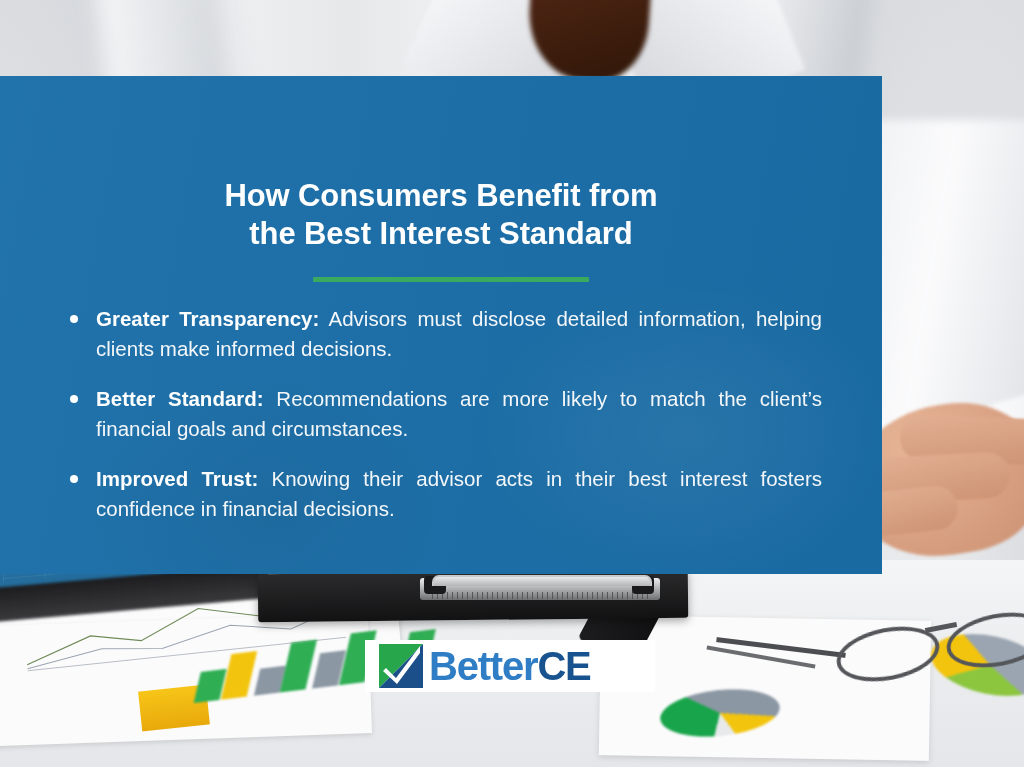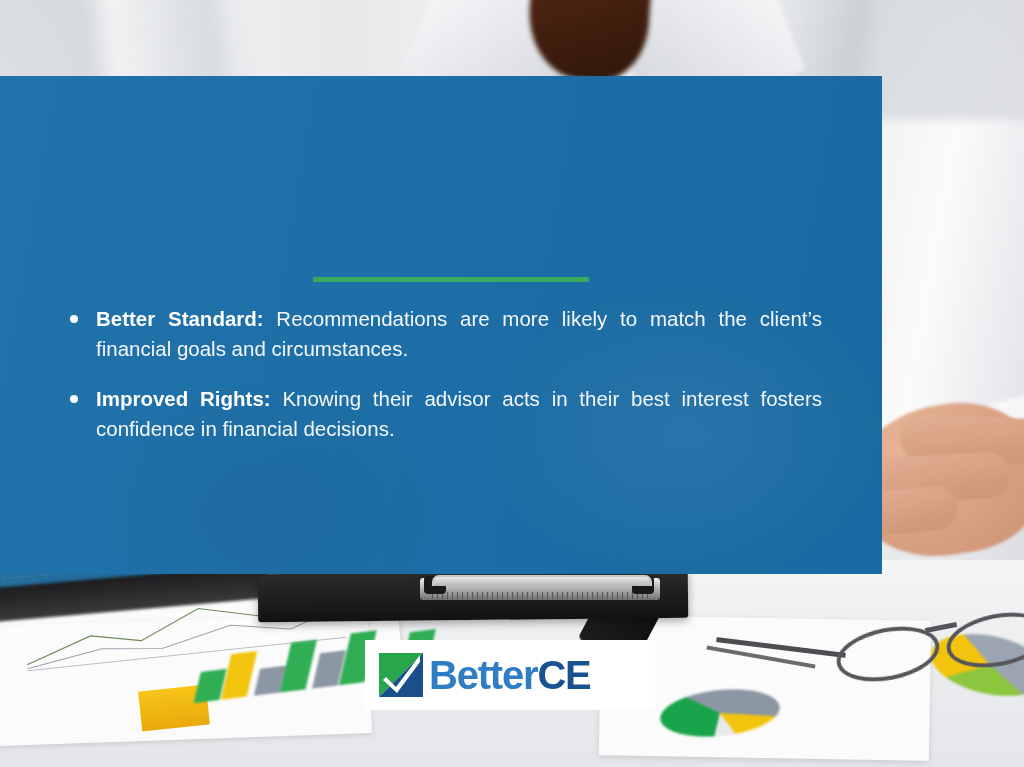--- a/index.html
+++ b/index.html
@@ -215,21 +215,21 @@
   }
   .bullet:last-child{margin-bottom:0;}
   .dot{
     position:absolute;left:8px;top:11px;width:8px;height:8px;
     background:#ffffff;border-radius:50%;
   }
   .lead{font-weight:bold;color:#ffffff;}
 
   
   .logo-box{
-    position:absolute;left:365px;top:640px;width:290px;height:70px;
+    position:absolute;left:365px;top:640px;width:290px;height:52px;
     background:#ffffff;display:flex;align-items:center;
     padding-left:14px;box-sizing:border-box;
   }
   .logo-mark{width:44px;height:44px;flex:0 0 44px;margin-right:6px;}
   .logo-text{font-size:40px;font-weight:bold;letter-spacing:-1.2px;line-height:1;}
   .t-better{color:#2f7dc4;}
   .t-ce{color:#18538f;}
 
   .copyright{
     position:absolute;left:0;top:727px;width:1024px;
@@ -307,31 +307,39 @@
       <div class="fngr f3"></div>
       <div class="fngr f2"></div>
       <div class="fngr f1"></div>
       <div class="nail"></div>
     </div>
   </div>
 
   <div class="panel">
     <div class="panel-tex"></div>
 
+    <div class="title">
+      <div>How Consumers Benefit from</div>
+      <div>the Best Interest Standard</div>
+    </div>
 
     <div class="divider"></div>
 
     <div class="bullets">
+      <div class="bullet">
+        <span class="dot"></span>
+        <span class="lead">Greater Transparency:</span><span> Advisors must disclose detailed information, helping clients make informed decisions.</span>
+      </div>
       <div class="bullet">
         <span class="dot"></span>
         <span class="lead">Better Standard:</span><span> Recommendations are more likely to match the client’s financial goals and circumstances.</span>
       </div>
       <div class="bullet">
         <span class="dot"></span>
-        <span class="lead">Improved Rights:</span><span> Knowing their advisor acts in their best interest fosters confidence in financial decisions.</span>
+        <span class="lead">Improved Trust:</span><span> Knowing their advisor acts in their best interest fosters confidence in financial decisions.</span>
       </div>
     </div>
   </div>
 
   <div class="logo-box">
     <svg class="logo-mark" viewBox="0 0 44 44">
       <polygon points="0,0 44,0 0,44" fill="#27a64b"></polygon>
       <polygon points="44,0 44,44 0,44" fill="#1b4f8a"></polygon>
       <path d="M7 24 L17 34 L41 2 L41 9 L18 40 L4 27 Z" fill="#ffffff"></path>
     </svg>

